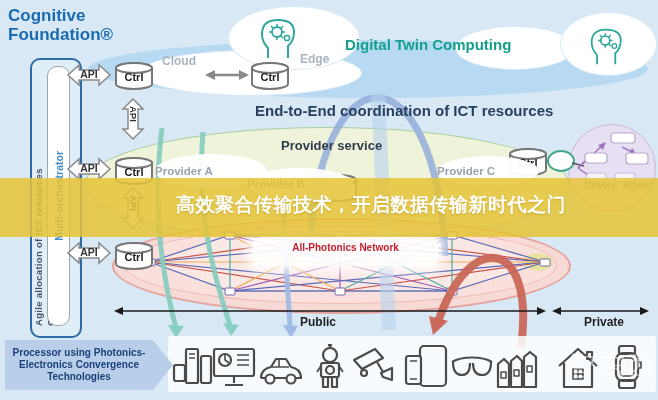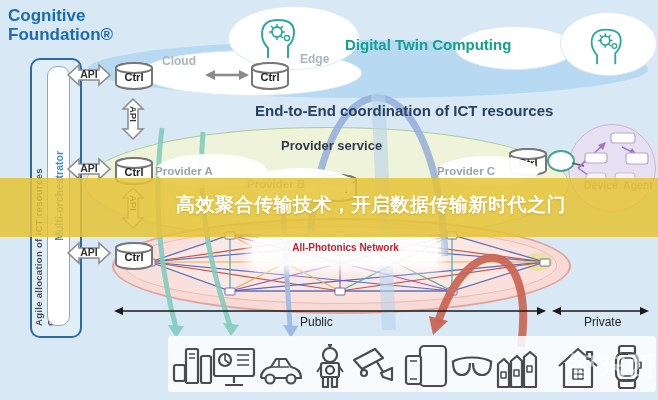--- a/index.html
+++ b/index.html
@@ -22,38 +22,38 @@
   .apn-inner{left:124px;top:226px;width:431px;height:76px;border:1.5px solid #efb9b2;background:rgba(252,232,229,.5);}
   .dev-circle{left:568px;top:124px;width:86px;height:86px;background:rgba(232,222,242,.92);border:1px solid #cbb6dc;}
   
   .dtc-lbl{left:345px;top:36px;font-size:15px;font-weight:bold;color:#14a08c;}
   .e2e-lbl{left:255px;top:102px;font-size:15px;font-weight:bold;color:#28415f;}
   .ns-lbl{left:281px;top:138px;font-size:13px;font-weight:bold;color:#2f3b4c;}
   .gray-lbl{font-size:12px;font-weight:bold;color:#a9b6c0;}
   .prov{background:rgba(255,255,255,.95);border-radius:50%;display:flex;align-items:center;font-size:11.5px;font-weight:bold;color:#9aa4ae;}
   .apn-box{left:252px;top:237px;width:186px;height:29px;background:rgba(255,255,255,.92);border-radius:8px;box-shadow:0 0 10px 6px rgba(255,255,255,.8);}
   .apn-lbl{left:258px;top:242px;width:175px;text-align:center;font-size:10px;font-weight:bold;color:#c5212e;}
-  .axis-lbl{font-size:12px;font-weight:normal;color:#1f1f1f;}
+  .axis-lbl{font-size:12px;font-weight:bold;color:#1f1f1f;}
   .da-lbl{font-size:10.5px;font-weight:bold;color:#9a9aa6;}
   
   .cyl{width:44px;height:32px;}
   .cyl span{position:absolute;left:0;right:0;top:11px;text-align:center;font-size:11px;font-weight:bold;color:#222;}
   .apih{width:46px;height:26px;}
   .apih span{position:absolute;left:0;right:0;top:6px;text-align:center;font-size:10.5px;font-weight:bold;color:#333;}
   .apiv{width:28px;height:44px;}
   .apiv span{position:absolute;left:9px;top:9px;writing-mode:vertical-rl;font-size:9.5px;font-weight:bold;color:#333;}
   
   .banner{left:0;top:178px;width:658px;height:59px;background:rgba(229,195,53,.85);z-index:40;}
   .banner-txt{left:176px;top:192px;font-size:19px;font-weight:bold;color:#fff;z-index:41;text-shadow:0 1px 2px rgba(180,140,20,.55);letter-spacing:.5px;}
   
   .bot-strip{left:168px;top:336px;width:488px;height:56px;background:rgba(251,253,255,.88);border-radius:3px;}
   .proc{left:5px;top:340px;width:168px;height:50px;background:#b9cfe9;clip-path:polygon(0 0,88% 0,100% 50%,88% 100%,0 100%);display:flex;align-items:center;}
   .proc-txt{width:138px;margin-left:5px;text-align:center;font-size:10px;font-weight:bold;color:#1c3f7a;line-height:1.22;}
   .icon{width:44px;height:46px;}
-  .wm{left:568px;top:348px;font-size:27px;font-weight:bold;color:rgba(255,255,255,.5);letter-spacing:3px;z-index:50;}
+  .wm{left:568px;top:348px;font-size:27px;font-weight:normal;color:rgba(255,255,255,.5);letter-spacing:3px;z-index:50;}
   svg{display:block;}
   .layer{left:0;top:0;pointer-events:none;}
 </style>
 </head>
 <body>
 
 <div id="stage">
 
   <div class="abs ell dtc-band"></div>
   <div class="abs ell cloud" style="left:140px;top:50px;width:220px;height:44px;"></div>
@@ -245,20 +245,23 @@
   <div class="abs apn-box"></div>
   <div class="abs apn-lbl">All-Photonics Network</div>
 
   <div class="abs da-lbl" style="left:584px;top:179px;">Device</div>
   <div class="abs da-lbl" style="left:623px;top:179px;">Agent</div>
 
   <div class="abs axis-lbl" style="left:300px;top:315px;">Public</div>
   <div class="abs axis-lbl" style="left:584px;top:315px;">Private</div>
 
   <div class="abs bot-strip"></div>
+  <div class="abs proc">
+    <div class="proc-txt">Processor using Photonics-Electronics Convergence Technologies</div>
+  </div>
 
   <svg class="abs icon" style="left:172px;top:345px;" viewBox="0 0 44 46" fill="none" stroke="#4b4b4b" stroke-width="2.2" stroke-linejoin="round">
     <rect x="14" y="4" width="12" height="34" rx="1.5"></rect>
       <path d="M17,9 h6 M17,13 h6" stroke-width="1.5"></path>
     <rect x="2" y="20" width="11" height="16" rx="2"></rect>
       <rect x="29" y="11" width="10" height="27" rx="2"></rect>
   </svg>
   <svg class="abs icon" style="left:212px;top:345px;" viewBox="0 0 44 46" fill="none" stroke="#4b4b4b" stroke-width="2.2" stroke-linejoin="round">
     <rect x="2" y="4" width="40" height="27" rx="2"></rect>
       <circle cx="13" cy="15" r="6"></circle>

